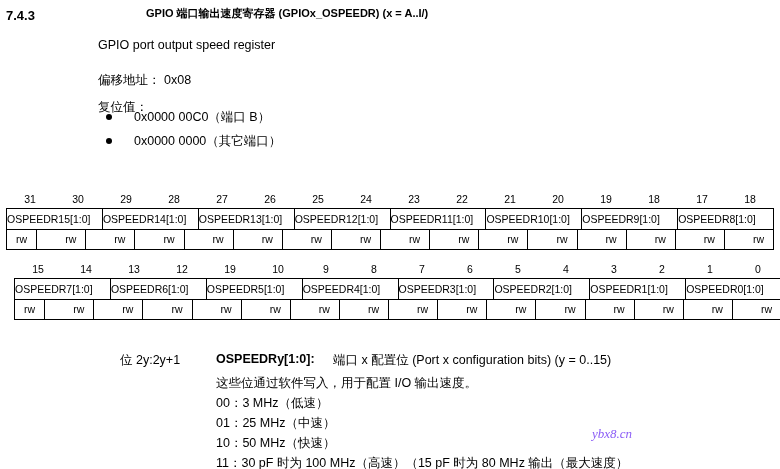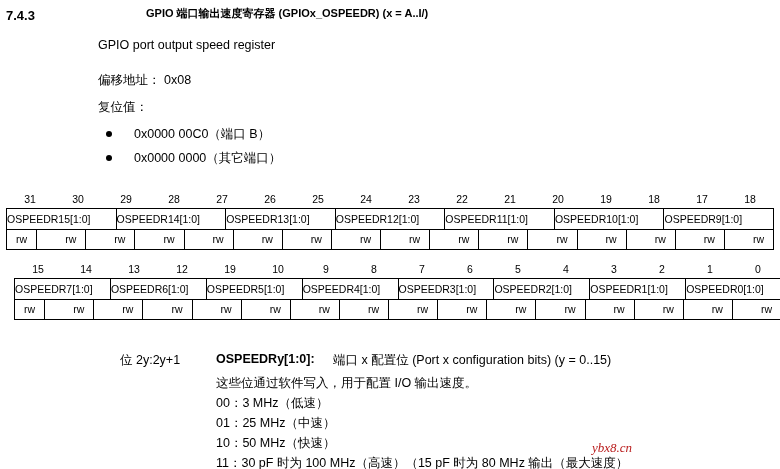--- a/index.html
+++ b/index.html
@@ -51,21 +51,21 @@
   }
   .reset-line {
     position: absolute;
     left: 98px;
     top: 99px;
     font-size: 12.5px;
   }
   .bullet-list {
     position: absolute;
     left: 98px;
-    top: 122px;
+    top: 105px;
     width: 500px;
   }
   .bullet-item {
     position: relative;
     font-size: 12.5px;
     height: 24px;
     line-height: 24px;
   }
   .bullet-dot {
     position: absolute;
@@ -169,24 +169,24 @@
     margin-left: 96px;
     margin-top: 1px;
   }
   .desc-body div {
     height: 20px;
     line-height: 20px;
   }
   .watermark {
     position: absolute;
     left: 592px;
-    top: 440px;
+    top: 426px;
     font-size: 13px;
     font-style: italic;
-    color: #b91c1c;
+    color: #8b5cf6;
     font-family: "Liberation Serif", serif;
   }
 </style>
 </head>
 <body>
 
 <div class="page">
 
   <div class="sect-num">7.4.3</div>
   <div class="sect-title">GPIO 端口输出速度寄存器 (GPIOx_OSPEEDR) (x = A..I/)</div>
@@ -225,20 +225,21 @@
       <div>18</div>
     </div>
     <div class="fieldrow">
       <div class="cell" style="flex:2 1 0">OSPEEDR15[1:0]</div>
       <div class="cell" style="flex:2 1 0">OSPEEDR14[1:0]</div>
       <div class="cell" style="flex:2 1 0">OSPEEDR13[1:0]</div>
       <div class="cell" style="flex:2 1 0">OSPEEDR12[1:0]</div>
       <div class="cell" style="flex:2 1 0">OSPEEDR11[1:0]</div>
       <div class="cell" style="flex:2 1 0">OSPEEDR10[1:0]</div>
       <div class="cell" style="flex:2 1 0">OSPEEDR9[1:0]</div>
+      <div class="cell" style="flex:2 1 0">OSPEEDR8[1:0]</div>
     </div>
     <div class="rwrow">
       <div class="cell">rw</div>
       <div class="cell">rw</div>
       <div class="cell">rw</div>
       <div class="cell">rw</div>
       <div class="cell">rw</div>
       <div class="cell">rw</div>
       <div class="cell">rw</div>
       <div class="cell">rw</div>

